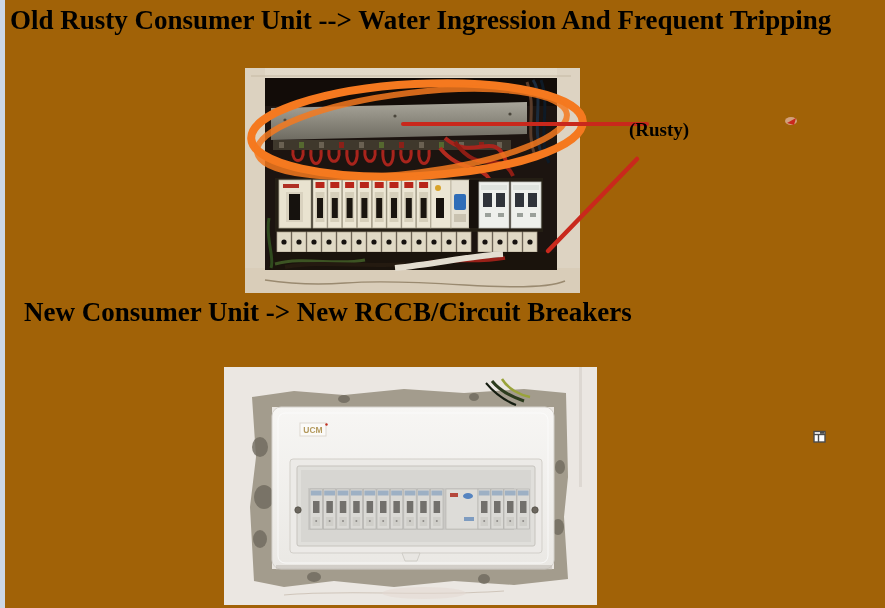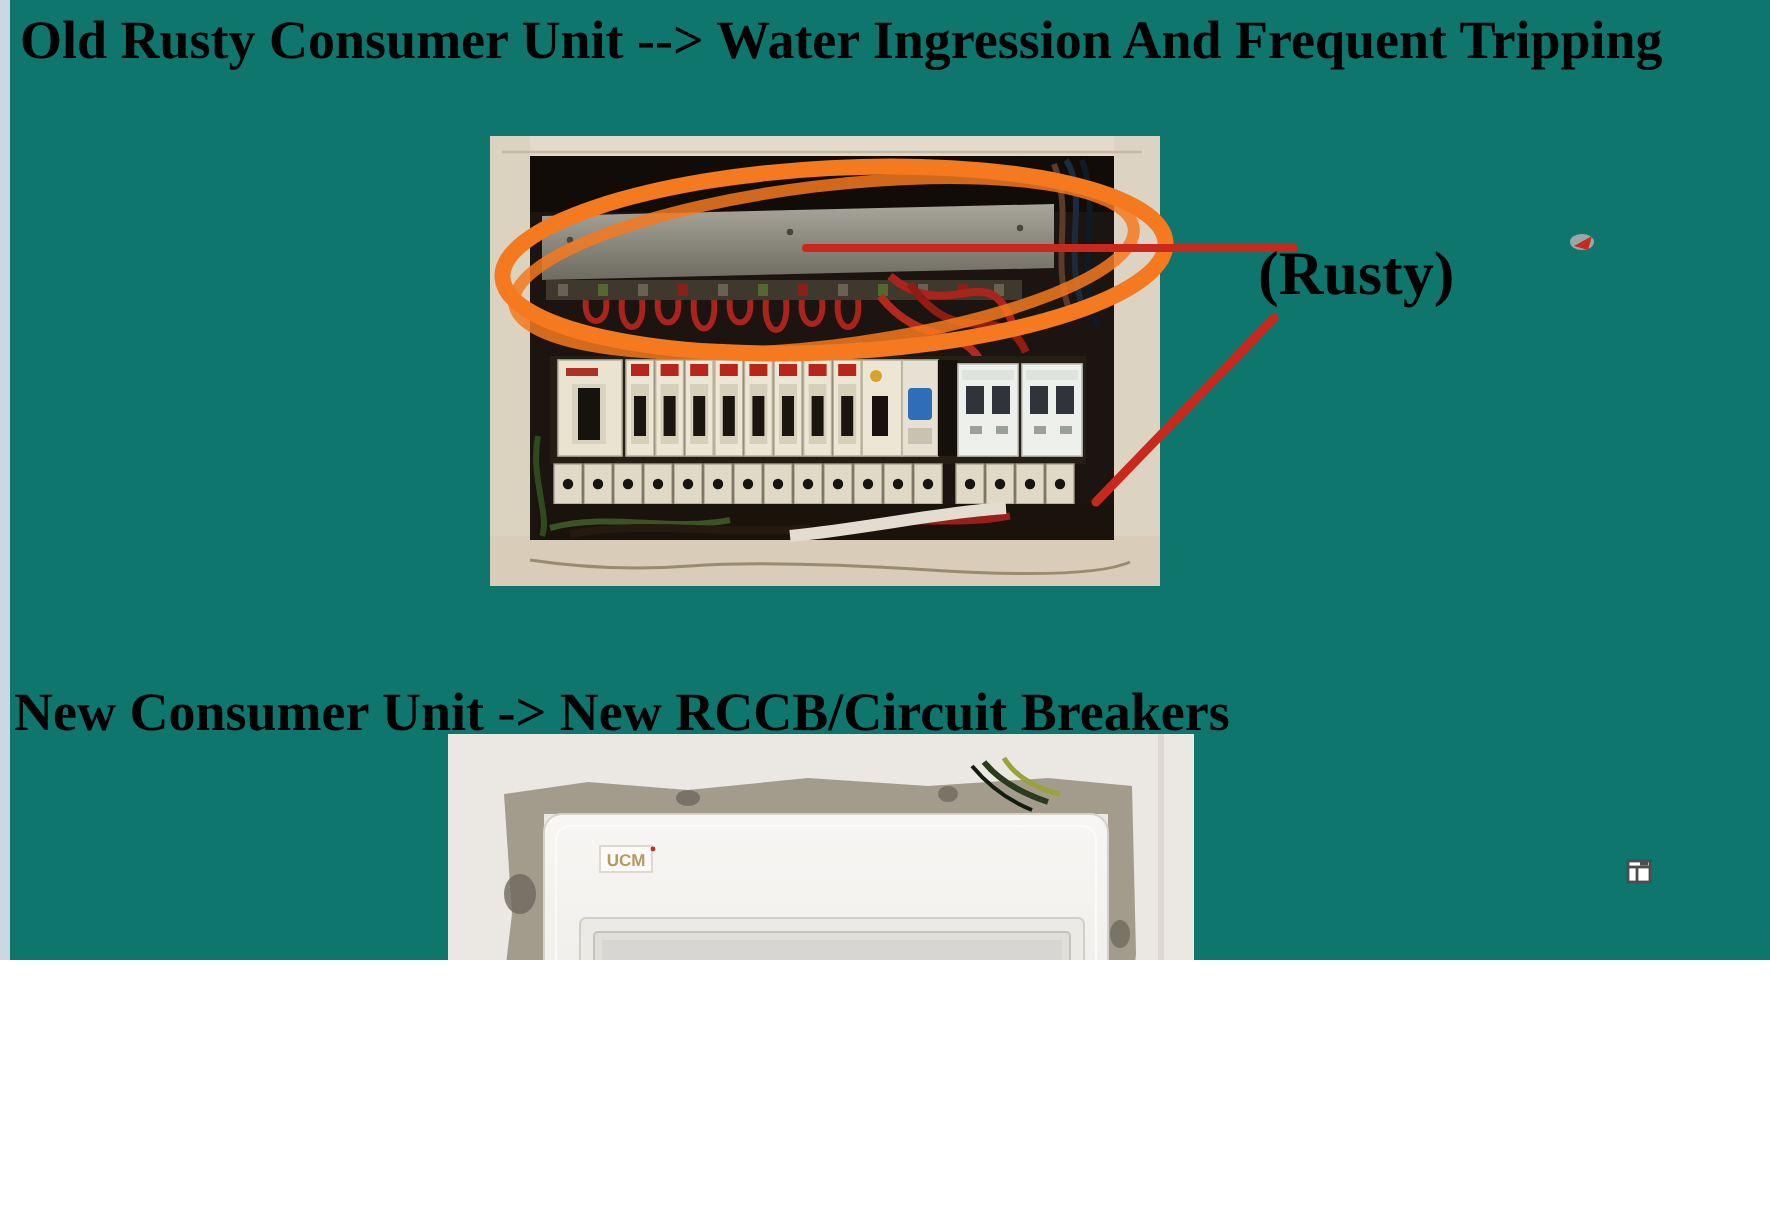--- a/index.html
+++ b/index.html
@@ -1,33 +1,33 @@
 <!DOCTYPE html>
 <html style="--page-background: #ffffff; --left-margin-strip: #ccd7e5; --heading-text: #000000; --annotation-orange: #f5791f; --annotation-red: #c9281c; --brand-label-text: #b49a5e; --icon-gray: #4c4c4c;"><head>
 <meta charset="utf-8">
 <style>
   html,body{margin:0;padding:0;background:#ffffff;}
-  .stage{position:relative;width:885px;height:480px;background:#0f766e;overflow:hidden;
+  .stage{position:relative;width:885px;height:608px;background:#a16207;overflow:hidden;
          font-family:"Liberation Serif",serif;}
   .left-strip{position:absolute;left:0;top:0;width:5px;height:608px;
               background:var(--left-margin-strip,#ccd7e5);}
   .doc-title{position:absolute;margin:0;color:var(--heading-text,#000);
              font-weight:700;font-size:27px;line-height:1.1;white-space:nowrap;
              font-family:"Liberation Serif",serif;}
   .title-old{left:10px;top:6px;}
-  .title-new{left:7px;top:298px;margin-top:44px;}
+  .title-new{left:24px;top:298px;}
   .photo{position:absolute;margin:0;padding:12px;z-index:1;}
   .photo-old{left:233px;top:56px;width:335px;height:225px;}
   .photo-new{left:212px;top:355px;width:373px;height:238px;}
   .annotations{position:absolute;left:0;top:0;width:885px;height:608px;z-index:5;pointer-events:none;}
   .ellipse-stroke{stroke:var(--annotation-orange,#f5791f);fill:none;stroke-linecap:round;}
   .red-stroke{stroke:var(--annotation-red,#c9281c);fill:none;stroke-linecap:round;}
   .red-fill{fill:var(--annotation-red,#c9281c);}
   .rusty-label{position:absolute;left:629px;top:119px;z-index:6;margin:0;
-               font-weight:700;font-size:31px;color:var(--heading-text,#000);
+               font-weight:700;font-size:19px;color:var(--heading-text,#000);
                font-family:"Liberation Serif",serif;white-space:nowrap;}
   .mini-icon{position:absolute;left:813px;top:429px;width:13px;height:13px;z-index:6;}
 </style>
 </head>
 <body>
 
 <div class="stage">
 
   <div class="left-strip"></div>
 

